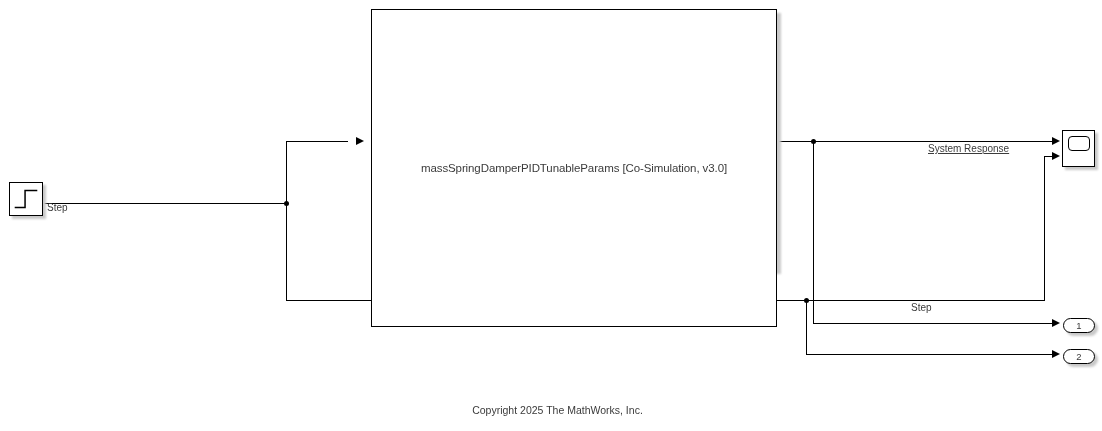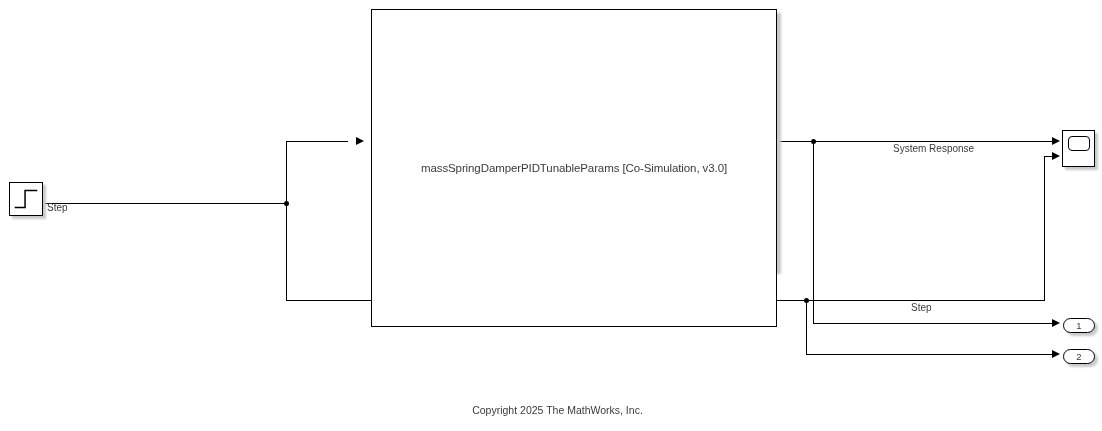--- a/index.html
+++ b/index.html
@@ -204,19 +204,19 @@
   <div class="blk-shadow" style="left:1066px; top:321px; width:32px; height:15px; border-radius:8px;"></div>
   <div class="outport" style="left:1063px; top:318px;">
     <span>1</span>
   </div>
 
   <div class="blk-shadow" style="left:1066px; top:352px; width:32px; height:15px; border-radius:8px;"></div>
   <div class="outport" style="left:1063px; top:349px;">
     <span>2</span>
   </div>
 
-  <div class="sig-label" style="left:893px; top:143px;">System Response</div>
+  <div class="sig-label" style="left:928px; top:143px;text-decoration:underline;">System Response</div>
 
   <div class="sig-label" style="left:911px; top:302px;">Step</div>
 
   <div class="copyright">Copyright 2025 The MathWorks, Inc.</div>
 
 </div>
 
 </body></html>

